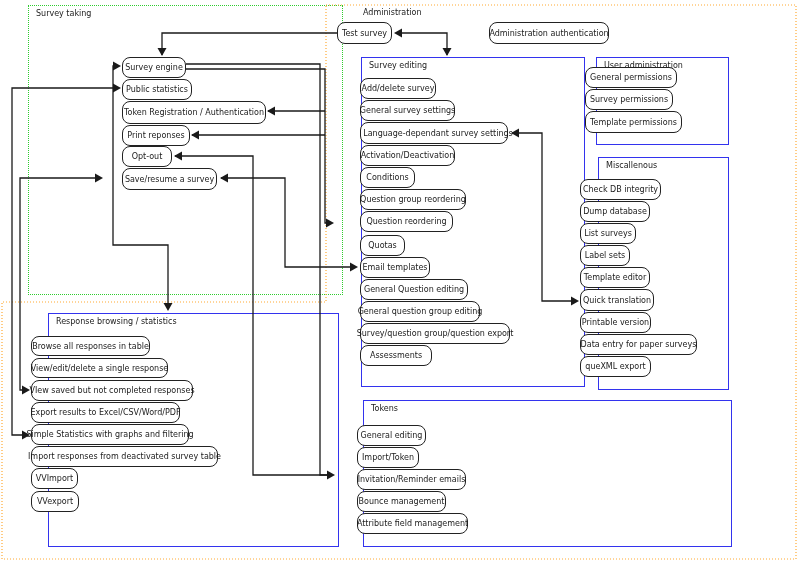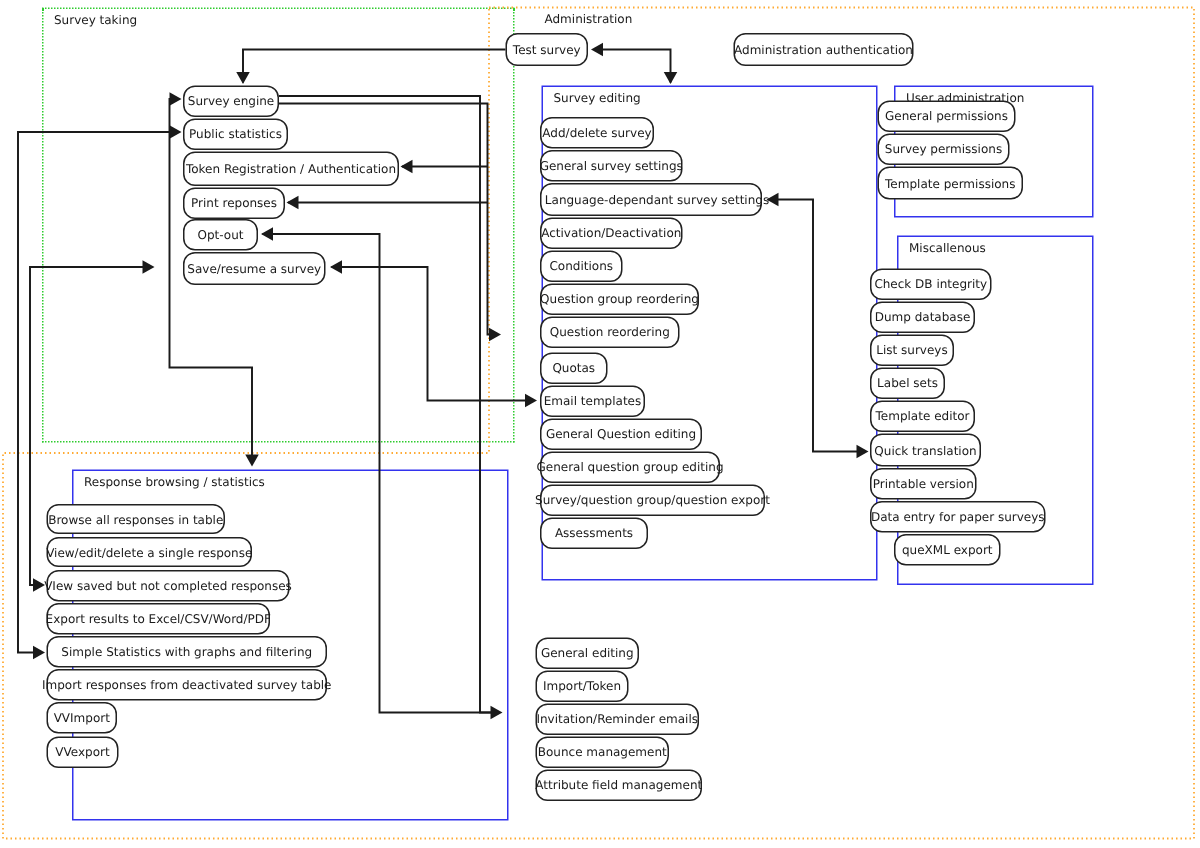--- a/index.html
+++ b/index.html
@@ -44,20 +44,23 @@
   </div>
 
   <div class="container blue" style="left: 570px; top: 57px; width: 133px; height: 88px;">
     <span class="container-label">User administration</span>
   </div>
 
   <div class="container blue" style="left: 572px; top: 157px; width: 131px; height: 233px;">
     <span class="container-label">Miscallenous</span>
   </div>
 
+  <div class="container blue" style="left: 337px; top: 400px; width: 369px; height: 147px;">
+    <span class="container-label">Tokens</span>
+  </div>
 
   <div class="container blue" style="left: 22px; top: 313px; width: 291px; height: 234px;">
     <span class="container-label">Response browsing / statistics</span>
   </div>
 
   <svg id="arrow-layer" width="800" height="565">
       <path d="M326,5 L796,5 L796,559 L2,559 L2,302 L326,302 Z" class="admin-border"></path>
       <polyline points="337,33 162,33 162,55" class="conn"></polyline>
       <polygon points="162,56 157.5,48 166.5,48" class="arrowhead"></polygon>
       <polyline points="396,33 447,33 447,55" class="conn"></polyline>
@@ -116,29 +119,29 @@
       <div class="node" style="left: 585px; top: 89px; width: 88px; height: 21px;">Survey permissions</div>
       <div class="node" style="left: 585px; top: 111px; width: 97px; height: 22px;">Template permissions</div>
       <div class="node" style="left: 580px; top: 179px; width: 81px; height: 21px;">Check DB integrity</div>
       <div class="node" style="left: 580px; top: 201px; width: 70px; height: 21px;">Dump database</div>
       <div class="node" style="left: 580px; top: 223px; width: 56px; height: 21px;">List surveys</div>
       <div class="node" style="left: 580px; top: 245px; width: 50px; height: 21px;">Label sets</div>
       <div class="node" style="left: 580px; top: 267px; width: 70px; height: 21px;">Template editor</div>
       <div class="node" style="left: 580px; top: 289px; width: 74px; height: 22px;">Quick translation</div>
       <div class="node" style="left: 580px; top: 312px; width: 71px; height: 21px;">Printable version</div>
       <div class="node" style="left: 580px; top: 334px; width: 117px; height: 21px;">Data entry for paper surveys</div>
-      <div class="node" style="left: 580px; top: 356px; width: 71px; height: 21px; margin-left: 16px;">queXML export</div>
+      <div class="node" style="left: 580px; top: 356px; width: 71px; height: 21px;">queXML export</div>
       <div class="node" style="left: 357px; top: 425px; width: 69px; height: 21px;">General editing</div>
       <div class="node" style="left: 357px; top: 447px; width: 62px; height: 21px;">Import/Token</div>
       <div class="node" style="left: 357px; top: 469px; width: 109px; height: 21px;">Invitation/Reminder emails</div>
       <div class="node" style="left: 357px; top: 491px; width: 89px; height: 21px; text-align: right;">Bounce management</div>
       <div class="node" style="left: 357px; top: 513px; width: 111px; height: 21px;">Attribute field management</div>
       <div class="node" style="left: 31px; top: 336px; width: 119px; height: 20px;">Browse all responses in table</div>
       <div class="node" style="left: 31px; top: 358px; width: 137px; height: 20px;">View/edit/delete a single response</div>
       <div class="node" style="left: 31px; top: 380px; width: 162px; height: 21px;">VIew saved but not completed responses</div>
       <div class="node" style="left: 31px; top: 402px; width: 149px; height: 21px;">Export results to Excel/CSV/Word/PDF</div>
-      <div class="node" style="left: 31px; top: 424px; width: 187px; height: 21px;">Simple Statistics with graphs and filtering</div>
+      <div class="node" style="left: 31px; top: 424px; width: 158px; height: 21px;">Simple Statistics with graphs and filtering</div>
       <div class="node" style="left: 31px; top: 446px; width: 187px; height: 21px;">Import responses from deactivated survey table</div>
       <div class="node" style="left: 31px; top: 468px; width: 47px; height: 21px;">VVImport</div>
       <div class="node" style="left: 31px; top: 491px; width: 48px; height: 21px;">VVexport</div>
     </div>
 
 </div>
 
 </body></html>

